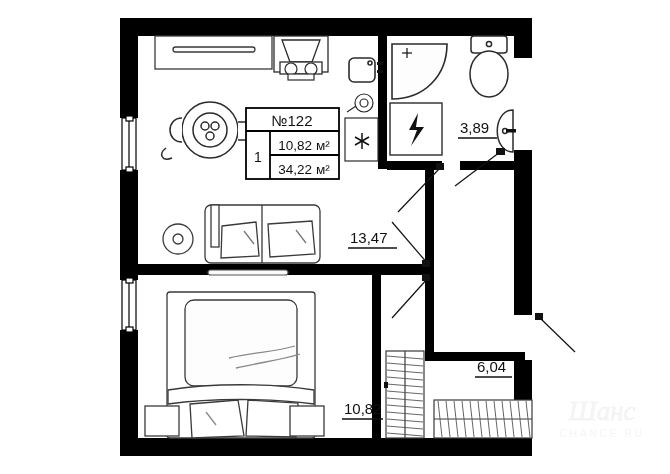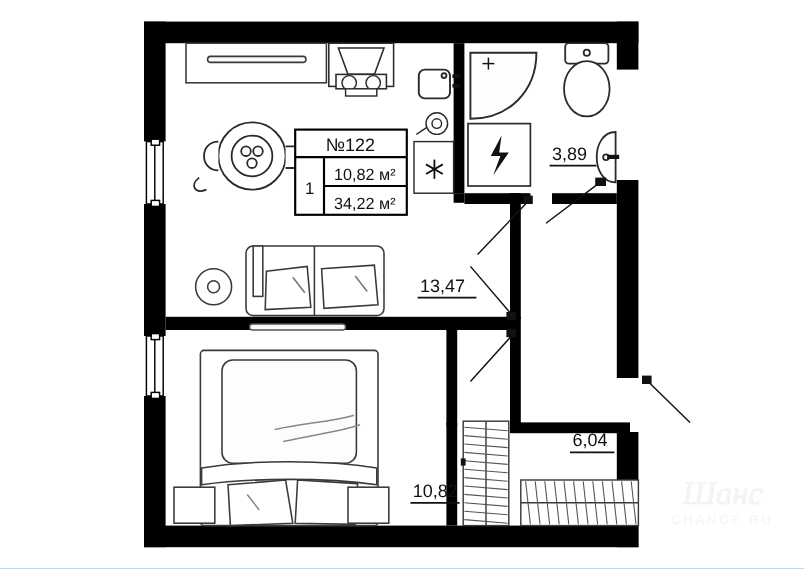--- a/index.html
+++ b/index.html
@@ -1,18 +1,18 @@
 <!DOCTYPE html>
 <html><head>
 <meta charset="utf-8">
 <style>
   html,body{margin:0;padding:0;background:#ffffff;}
   body{width:670px;height:474px;overflow:hidden;
        font-family:"Liberation Sans",sans-serif;}
-  #stage{position:relative;width:670px;height:474px;background:#3b82f6;}
+  #stage{position:relative;width:670px;height:474px;background:#a16207;}
   svg{display:block;}
   .lbl{font-family:"Liberation Sans",sans-serif;fill:#111;}
 </style>
 </head>
 <body>
 
 <div id="stage">
 <svg width="670" height="474" viewBox="0 0 670 474">
 
   <rect x="0" y="0" width="670" height="474" fill="#ffffff"></rect>

